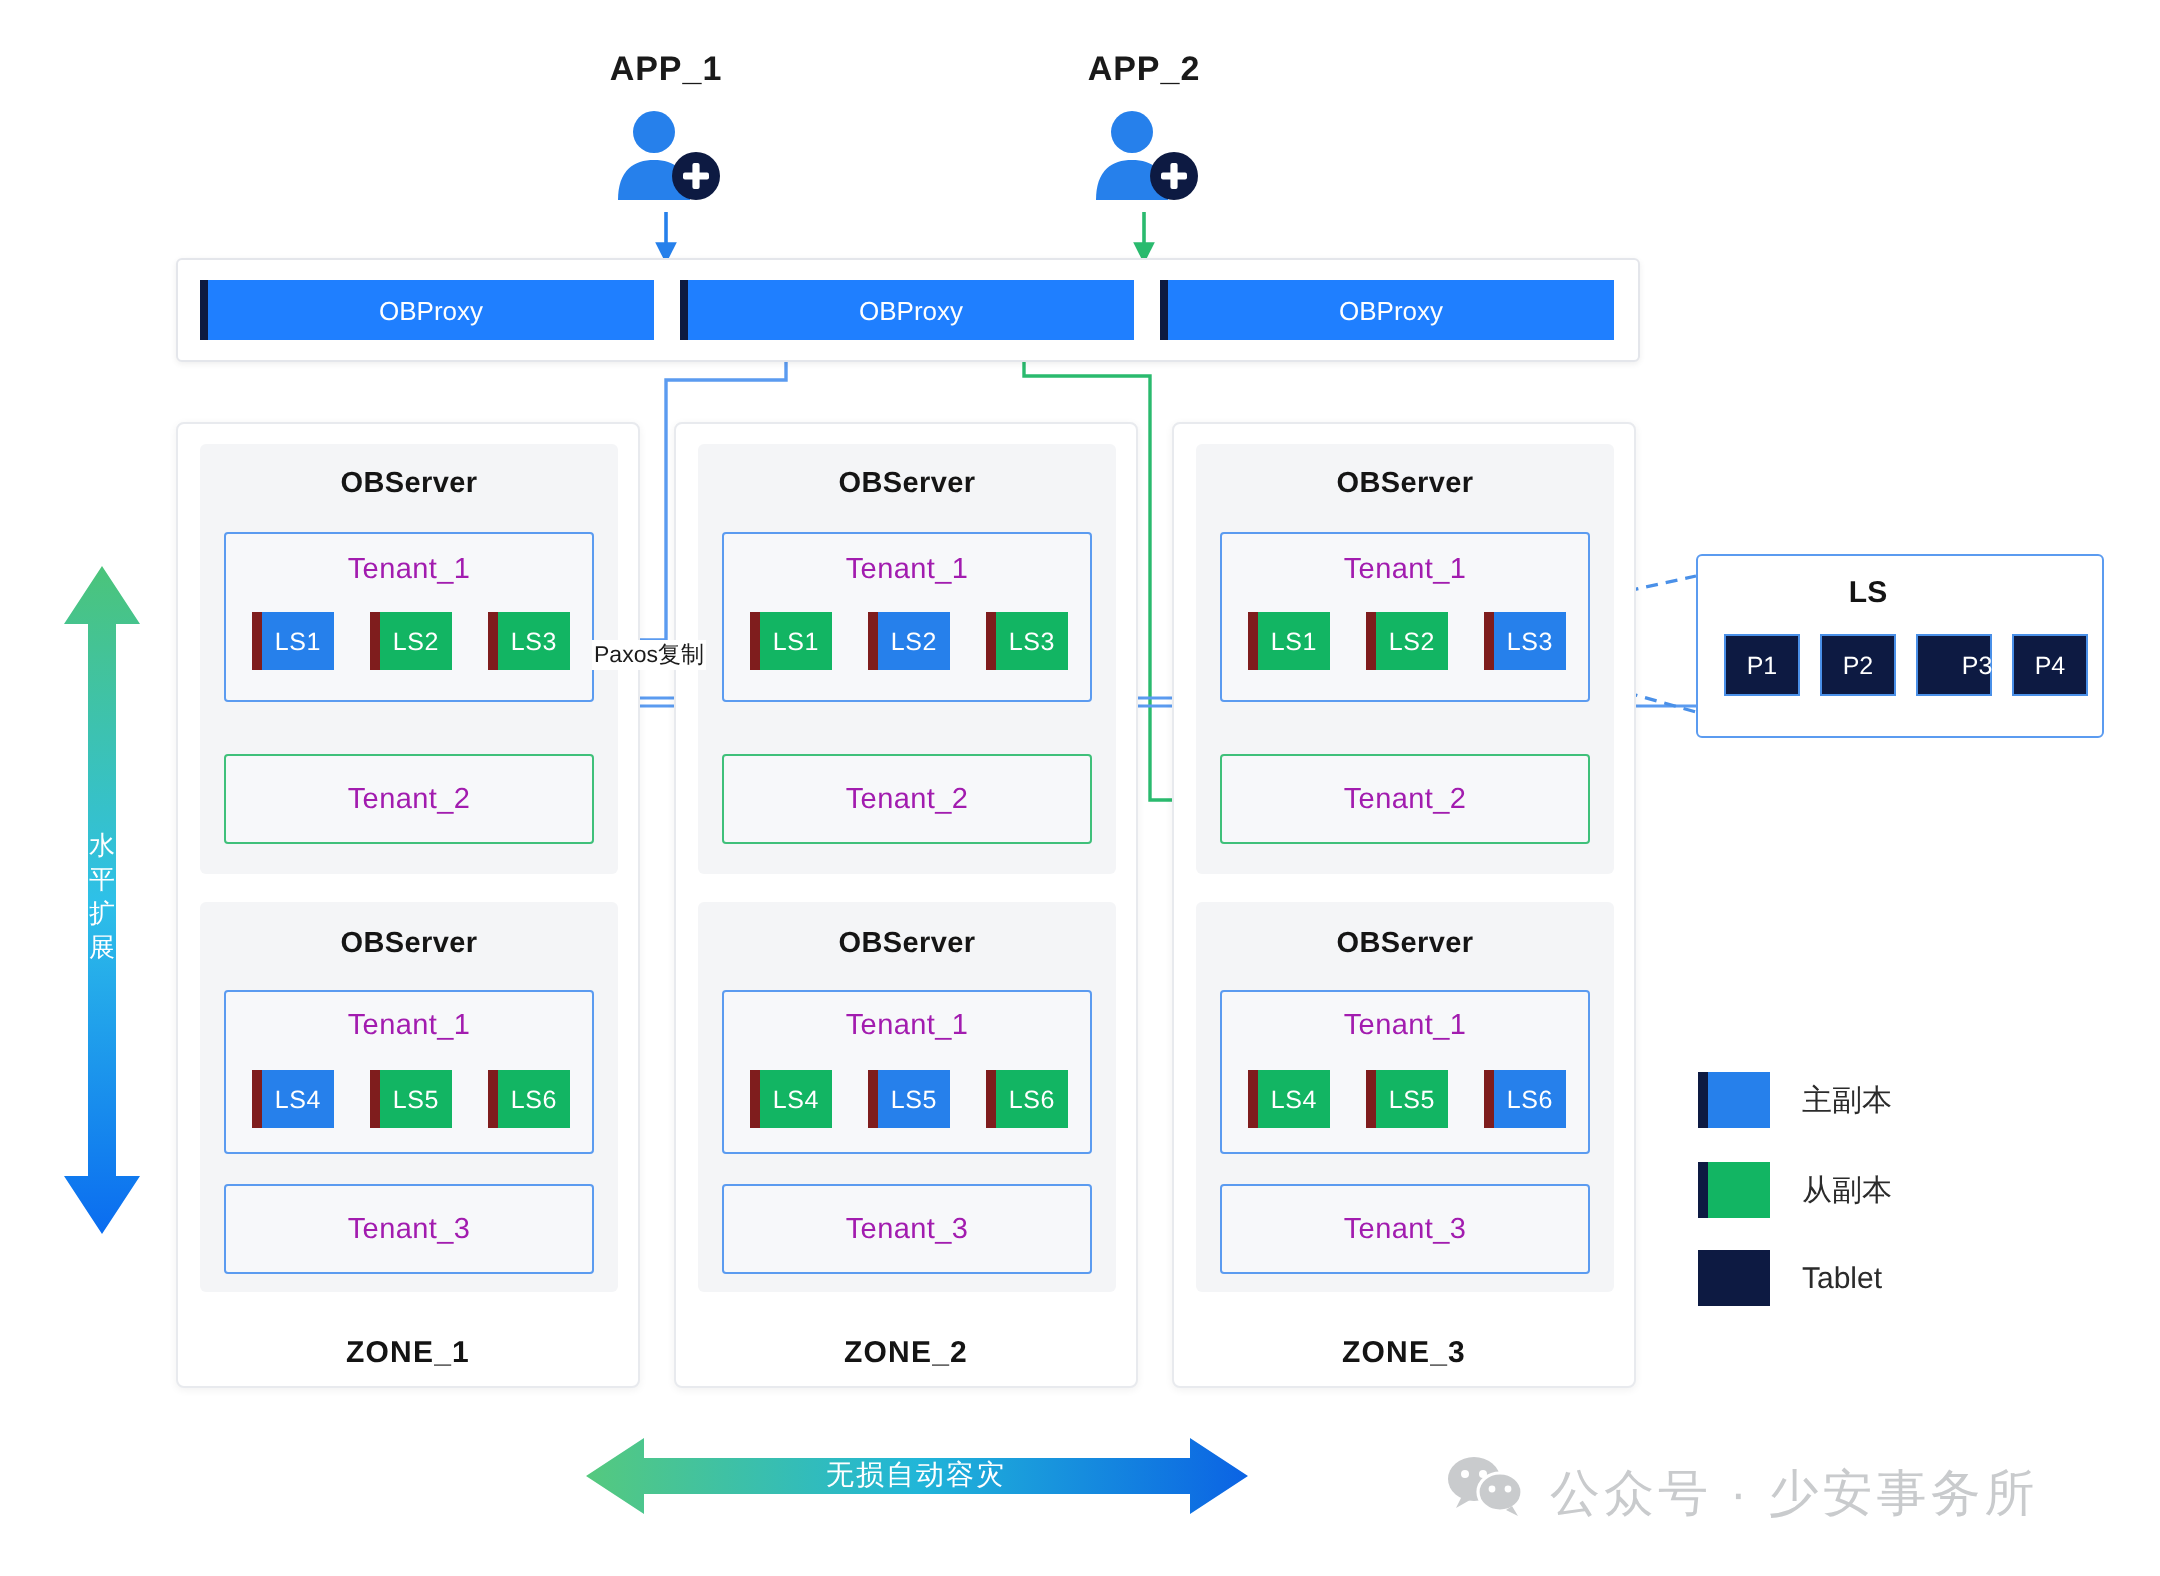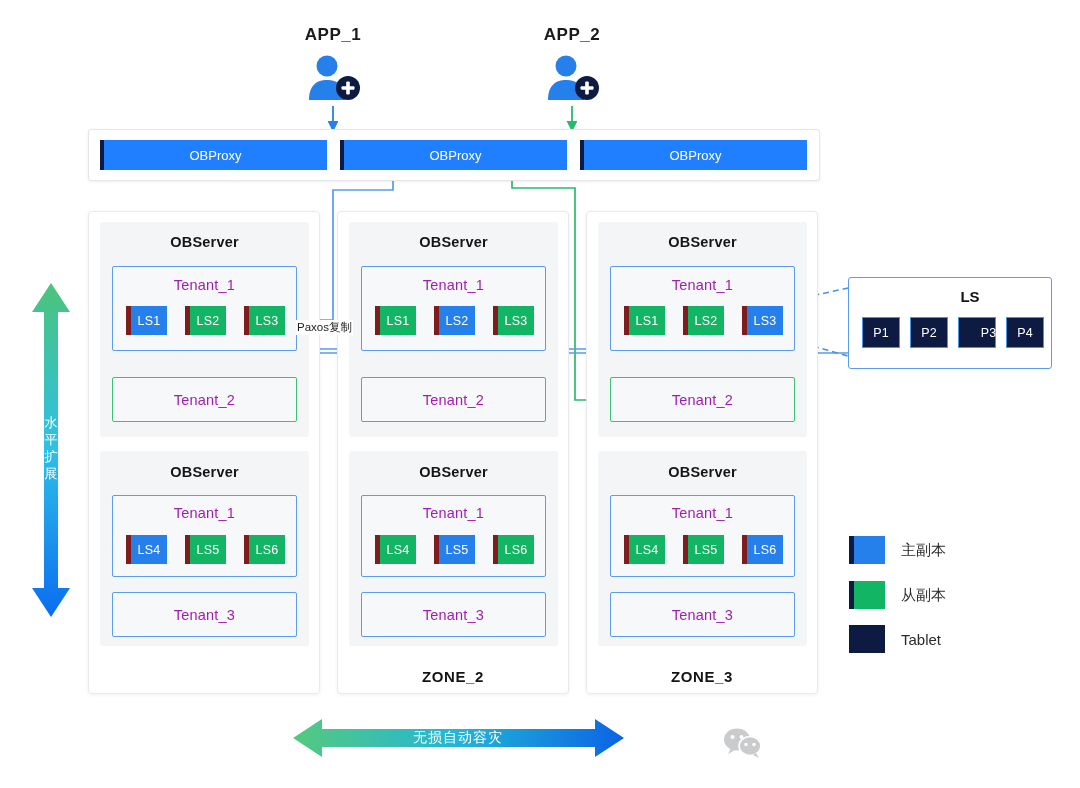--- a/index.html
+++ b/index.html
@@ -241,20 +241,21 @@
   <div class="abs observer" style="left:100px; top:451px; width:209px; height:195px;"></div>
   <div class="abs observer-title" style="left:100px; top:464px; width:209px;">OBServer</div>
   <div class="abs tenant" style="left:112px; top:495px; width:185px; height:82px;"></div>
   <div class="abs tenant-title" style="left:112px; top:505px; width:185px;">Tenant_1</div>
   <div class="abs ls leader" style="left:126px; top:535px; width:41px; height:29px;">LS4</div>
   <div class="abs ls follower" style="left:185px; top:535px; width:41px; height:29px;">LS5</div>
   <div class="abs ls follower" style="left:244px; top:535px; width:41px; height:29px;">LS6</div>
   <div class="abs tenant" style="left:112px; top:592px; width:185px; height:45px;"></div>
   <div class="abs tenant-title" style="left:112px; top:607px; width:185px;">Tenant_3</div>
 
+  <div class="abs zone-label" style="left:88px; top:668px; width:232px;">ZONE_1</div>
 
   <div class="abs zone-card" style="left:337px; top:211px; width:232px; height:483px;"></div>
 
   <div class="abs observer" style="left:349px; top:222px; width:209px; height:215px;"></div>
   <div class="abs observer-title" style="left:349px; top:234px; width:209px;">OBServer</div>
   <div class="abs tenant" style="left:361px; top:266px; width:185px; height:85px;"></div>
   <div class="abs tenant-title" style="left:361px; top:277px; width:185px;">Tenant_1</div>
   <div class="abs ls follower" style="left:375px; top:306px; width:41px; height:29px;">LS1</div>
   <div class="abs ls leader" style="left:434px; top:306px; width:41px; height:29px;">LS2</div>
   <div class="abs ls follower" style="left:493px; top:306px; width:41px; height:29px;">LS3</div>
@@ -293,21 +294,21 @@
   <div class="abs ls follower" style="left:683px; top:535px; width:41px; height:29px;">LS5</div>
   <div class="abs ls leader" style="left:742px; top:535px; width:41px; height:29px;">LS6</div>
   <div class="abs tenant" style="left:610px; top:592px; width:185px; height:45px;"></div>
   <div class="abs tenant-title" style="left:610px; top:607px; width:185px;">Tenant_3</div>
 
   <div class="abs zone-label" style="left:586px; top:668px; width:232px;">ZONE_3</div>
 
   <div class="abs paxos-label" style="left:296px; top:320px;">Paxos复制</div>
 
   <div class="abs ls-detail" style="left:848px; top:277px; width:204px; height:92px;"></div>
-  <div class="abs ls-detail-title" style="left:868px; top:288px; width:204px;">LS</div>
+  <div class="abs ls-detail-title" style="left:832px; top:288px; width:204px;">LS</div>
   <div class="abs tablet" style="left:862px; top:317px; width:38px; height:31px;">P1</div>
   <div class="abs tablet" style="left:910px; top:317px; width:38px; height:31px;">P2</div>
   <div class="abs tablet" style="left:958px; top:317px; width:38px; height:31px;padding-left:23px;">P3</div>
   <div class="abs tablet" style="left:1006px; top:317px; width:38px; height:31px;">P4</div>
 
   <div class="abs legend-row" style="left:849px; top:536px;justify-content:flex-end;">
     <div class="legend-swatch" style="background:#2680eb;"></div>
     <div class="legend-text">主副本</div>
   </div>
   <div class="abs legend-row" style="left:849px; top:581px;">
@@ -328,15 +329,16 @@
         <ellipse cx="14" cy="12.5" rx="13" ry="11" fill="#c9cbcd"></ellipse>
         <path d="M8,21 L5,27 L12,23 Z" fill="#c9cbcd"></path>
         <circle cx="9.5" cy="10" r="2" fill="#ffffff"></circle>
         <circle cx="18.5" cy="10" r="2" fill="#ffffff"></circle>
         <ellipse cx="27" cy="19" rx="11" ry="9.5" fill="#c9cbcd" stroke="#ffffff" stroke-width="1.6"></ellipse>
         <path d="M33,26 L36,31 L30,28 Z" fill="#c9cbcd"></path>
         <circle cx="23" cy="17.5" r="1.7" fill="#ffffff"></circle>
         <circle cx="31" cy="17.5" r="1.7" fill="#ffffff"></circle>
       </svg>
     </span>
+    <span class="wm-text">公众号 · 少安事务所</span>
   </div>
 
 </div>
 
 </body></html>

